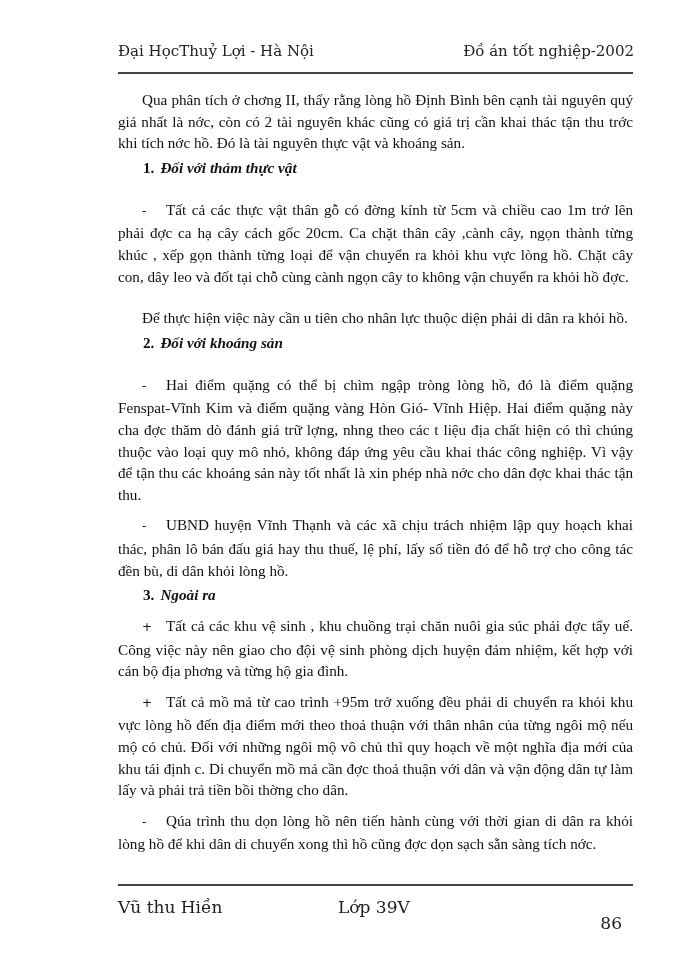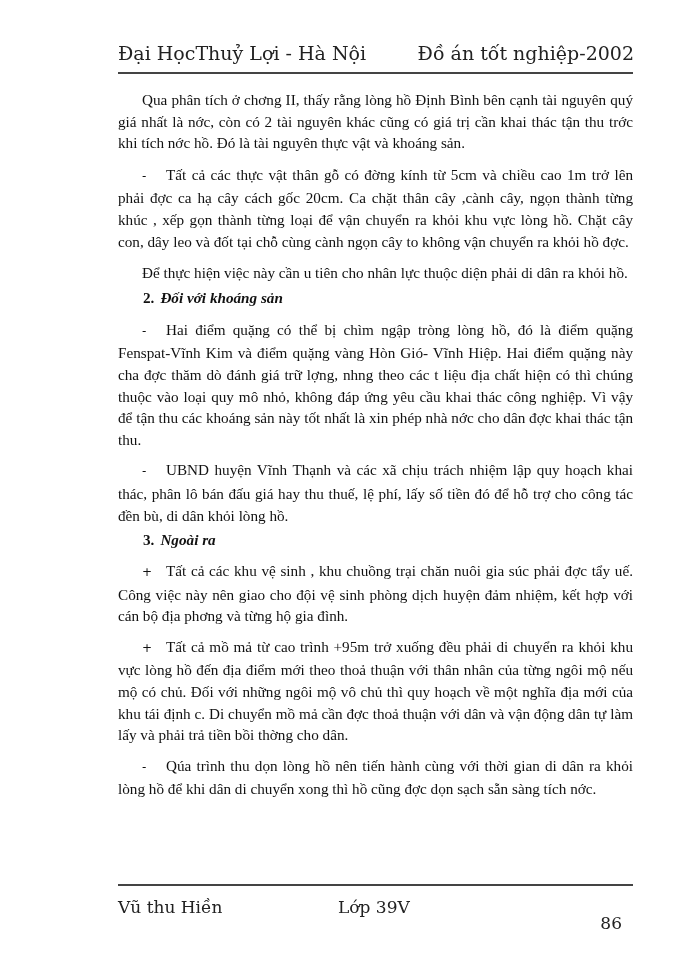--- a/index.html
+++ b/index.html
@@ -1,28 +1,28 @@
 <!DOCTYPE html>
 <html><head>
 <meta charset="utf-8">
 <style>
   html, body { margin: 0; padding: 0; background: #ffffff; }
   body { width: 700px; height: 960px; position: relative; overflow: hidden; color: #111; }
   .page { position: absolute; left: 0; top: 0; width: 700px; height: 960px; background: #fff; }
   .hdr { position: absolute; left: 118px; right: 66px; top: 42px; height: 22px;
-         font-family: "DejaVu Serif", serif; font-size: 19px; color: #222; }
+         font-family: "DejaVu Serif", serif; font-size: 15px; color: #222; }
   .hdr .l { position: absolute; left: 0; top: 0; }
   .hdr .r { position: absolute; right: 0; top: 0; }
   .rule { position: absolute; left: 118px; width: 515px; height: 0; border-top: 2px solid #444; }
   .rule.top { top: 72px; }
   .rule.bot { top: 884px; }
   .body { position: absolute; left: 118px; width: 515px; top: 89px;
           font-family: "Liberation Serif", serif; font-size: 15.2px; line-height: 21.6px; color: #111; }
   .body p { margin: 0; text-align: justify; text-indent: 24px; }
-  .body p.gap { margin-top: 10px; }
+  .body p.gap { margin-top: 20px; }
   .body h3 { margin: 3px 0 4px 25px; font-size: 15.2px; line-height: 22px; font-weight: bold; }
   .body h3 .num { font-weight: bold; font-style: normal; margin-right: 6px; }
   .body h3 .t { font-style: italic; }
   .mk { display: inline-block; width: 24px; text-indent: 0; font-family: "DejaVu Sans", sans-serif; font-size: 12px; }
   .ftr { position: absolute; left: 118px; right: 66px; top: 897px; height: 22px;
          font-family: "DejaVu Serif", serif; font-size: 17px; color: #222; }
   .ftr .l { position: absolute; left: 0; top: 0; }
   .ftr .c { position: absolute; left: 220px; top: 0; text-align: right; }
   .ftr .r { position: absolute; right: 12px; top: 16px; margin-left: 36px; }
 </style>
@@ -33,20 +33,23 @@
 
   <div class="hdr">
     <span class="l">Đại HọcThuỷ Lợi - Hà Nội</span>
     <span class="r">Đồ án tốt nghiệp-2002</span>
   </div>
   <div class="rule top"></div>
 
   <div class="body">
     <p>Qua phân tích ở chơng II, thấy rằng lòng hồ Định Bình bên cạnh tài nguyên quý giá nhất là nớc, còn có 2 tài nguyên khác cũng có giá trị cần khai thác tận thu trớc khi tích nớc hồ. Đó là tài nguyên thực vật và khoáng sản.</p>
 
+    <h3>
+      <span class="num">1.</span><span class="t">Đối với thảm thực vật</span>
+    </h3>
     <p class="gap"><span class="mk">-</span><span>Tất cả các thực vật thân gỗ có đờng kính từ 5cm và chiều cao 1m trở lên phải đợc ca hạ cây cách gốc 20cm. Ca chặt thân cây ,cành cây, ngọn thành từng khúc , xếp gọn thành từng loại để vận chuyển ra khỏi khu vực lòng hồ. Chặt cây con, dây leo và đốt tại chỗ cùng cành ngọn cây to không vận chuyển ra khỏi hồ đợc.</span></p>
     <p class="gap">Để thực hiện việc này cần u tiên cho nhân lực thuộc diện phải di dân ra khỏi hồ.</p>
 
     <h3 style="">
       <span class="num">2.</span><span class="t">Đối với khoáng sản</span>
     </h3>
     <p class="gap"><span class="mk">-</span><span>Hai điểm quặng có thể bị chìm ngập tròng lòng hồ, đó là điểm quặng Fenspat-Vĩnh Kim và điểm quặng vàng Hòn Gió- Vĩnh Hiệp. Hai điểm quặng này cha đợc thăm dò đánh giá trữ lợng, nhng theo các t liệu địa chất hiện có thì chúng thuộc vào loại quy mô nhỏ, không đáp ứng yêu cầu khai thác công nghiệp. Vì vậy để tận thu các khoáng sản này tốt nhất là xin phép nhà nớc cho dân đợc khai thác tận thu.</span></p>
     <p class="gap" style="margin-top:9px;"><span class="mk">-</span><span>UBND huyện Vĩnh Thạnh và các xã chịu trách nhiệm lập quy hoạch khai thác, phân lô bán đấu giá hay thu thuế, lệ phí, lấy số tiền đó để hỗ trợ cho công tác đền bù, di dân khỏi lòng hồ.</span></p>
 
     <h3 style="">

